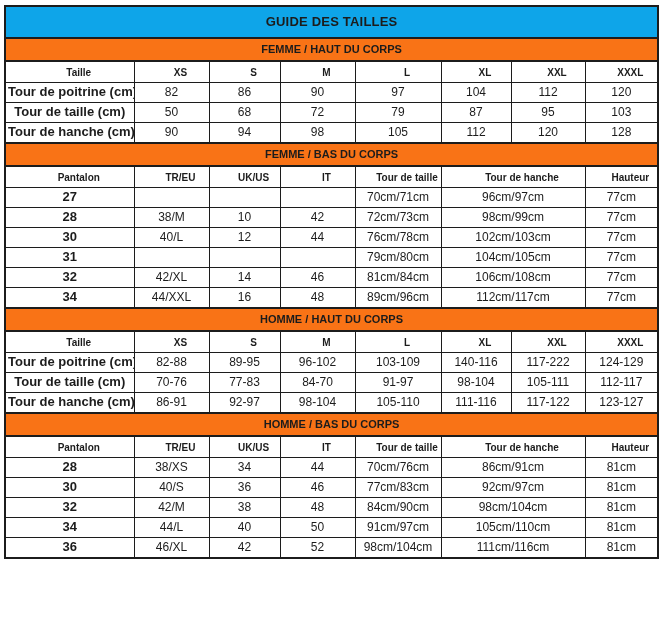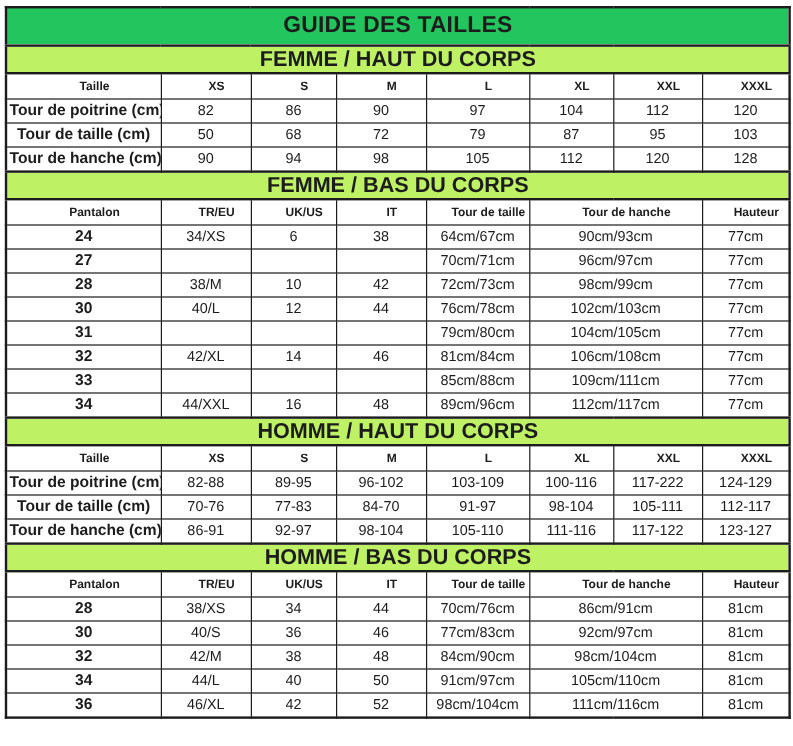--- a/index.html
+++ b/index.html
@@ -26,31 +26,31 @@
     text-align: center;
     vertical-align: middle;
     font-size: 12px;
     height: 19px;
     padding: 0 2px;
     overflow: hidden;
     white-space: nowrap;
     line-height: 1.1;
   }
   td.title {
-    background: #22c55e;
-    font-weight: bold;
-    font-size: 19px;
+    background: #0ea5e9;
+    font-weight: bold;
+    font-size: 13px;
     height: 30px;
     border-bottom: 2px solid #1c1c1c;
     letter-spacing: 0.2px;
   }
   td.section {
-    background: #bef264;
-    font-weight: bold;
-    font-size: 18px;
+    background: #f97316;
+    font-weight: bold;
+    font-size: 11px;
     height: 21px;
     border-top: 2px solid #1c1c1c;
     border-bottom: 2px solid #1c1c1c;
   }
   td.head {
     font-weight: bold;
     font-size: 10px;
     height: 20px;
     padding-left: 20px;
   }
@@ -126,29 +126,20 @@
       <tr>
         <td class="head">Pantalon</td>
         <td class="head">TR/EU</td>
         <td class="head">UK/US</td>
         <td class="head">IT</td>
         <td class="head">Tour de taille</td>
         <td class="head" colspan="2">Tour de hanche</td>
         <td class="head">Hauteur</td>
       </tr>
       <tr>
-        <td class="rowlabel">24</td>
-        <td>34/XS</td>
-        <td>6</td>
-        <td>38</td>
-        <td>64cm/67cm</td>
-        <td colspan="2">90cm/93cm</td>
-        <td>77cm</td>
-      </tr>
-      <tr>
         <td class="rowlabel">27</td>
         <td></td>
         <td></td>
         <td></td>
         <td>70cm/71cm</td>
         <td colspan="2">96cm/97cm</td>
         <td>77cm</td>
       </tr>
       <tr>
         <td class="rowlabel">28</td>
@@ -177,29 +168,20 @@
         <td colspan="2">104cm/105cm</td>
         <td>77cm</td>
       </tr>
       <tr>
         <td class="rowlabel">32</td>
         <td>42/XL</td>
         <td>14</td>
         <td>46</td>
         <td>81cm/84cm</td>
         <td colspan="2">106cm/108cm</td>
-        <td>77cm</td>
-      </tr>
-      <tr>
-        <td class="rowlabel">33</td>
-        <td></td>
-        <td></td>
-        <td></td>
-        <td>85cm/88cm</td>
-        <td colspan="2">109cm/111cm</td>
         <td>77cm</td>
       </tr>
       <tr>
         <td class="rowlabel">34</td>
         <td>44/XXL</td>
         <td>16</td>
         <td>48</td>
         <td>89cm/96cm</td>
         <td colspan="2">112cm/117cm</td>
         <td>77cm</td>
@@ -216,21 +198,21 @@
         <td class="head">XL</td>
         <td class="head">XXL</td>
         <td class="head">XXXL</td>
       </tr>
       <tr>
         <td class="rowlabel">Tour de poitrine (cm)</td>
         <td>82-88</td>
         <td>89-95</td>
         <td>96-102</td>
         <td>103-109</td>
-        <td>100-116</td>
+        <td>140-116</td>
         <td>117-222</td>
         <td>124-129</td>
       </tr>
       <tr>
         <td class="rowlabel">Tour de taille (cm)</td>
         <td>70-76</td>
         <td>77-83</td>
         <td>84-70</td>
         <td>91-97</td>
         <td>98-104</td>

